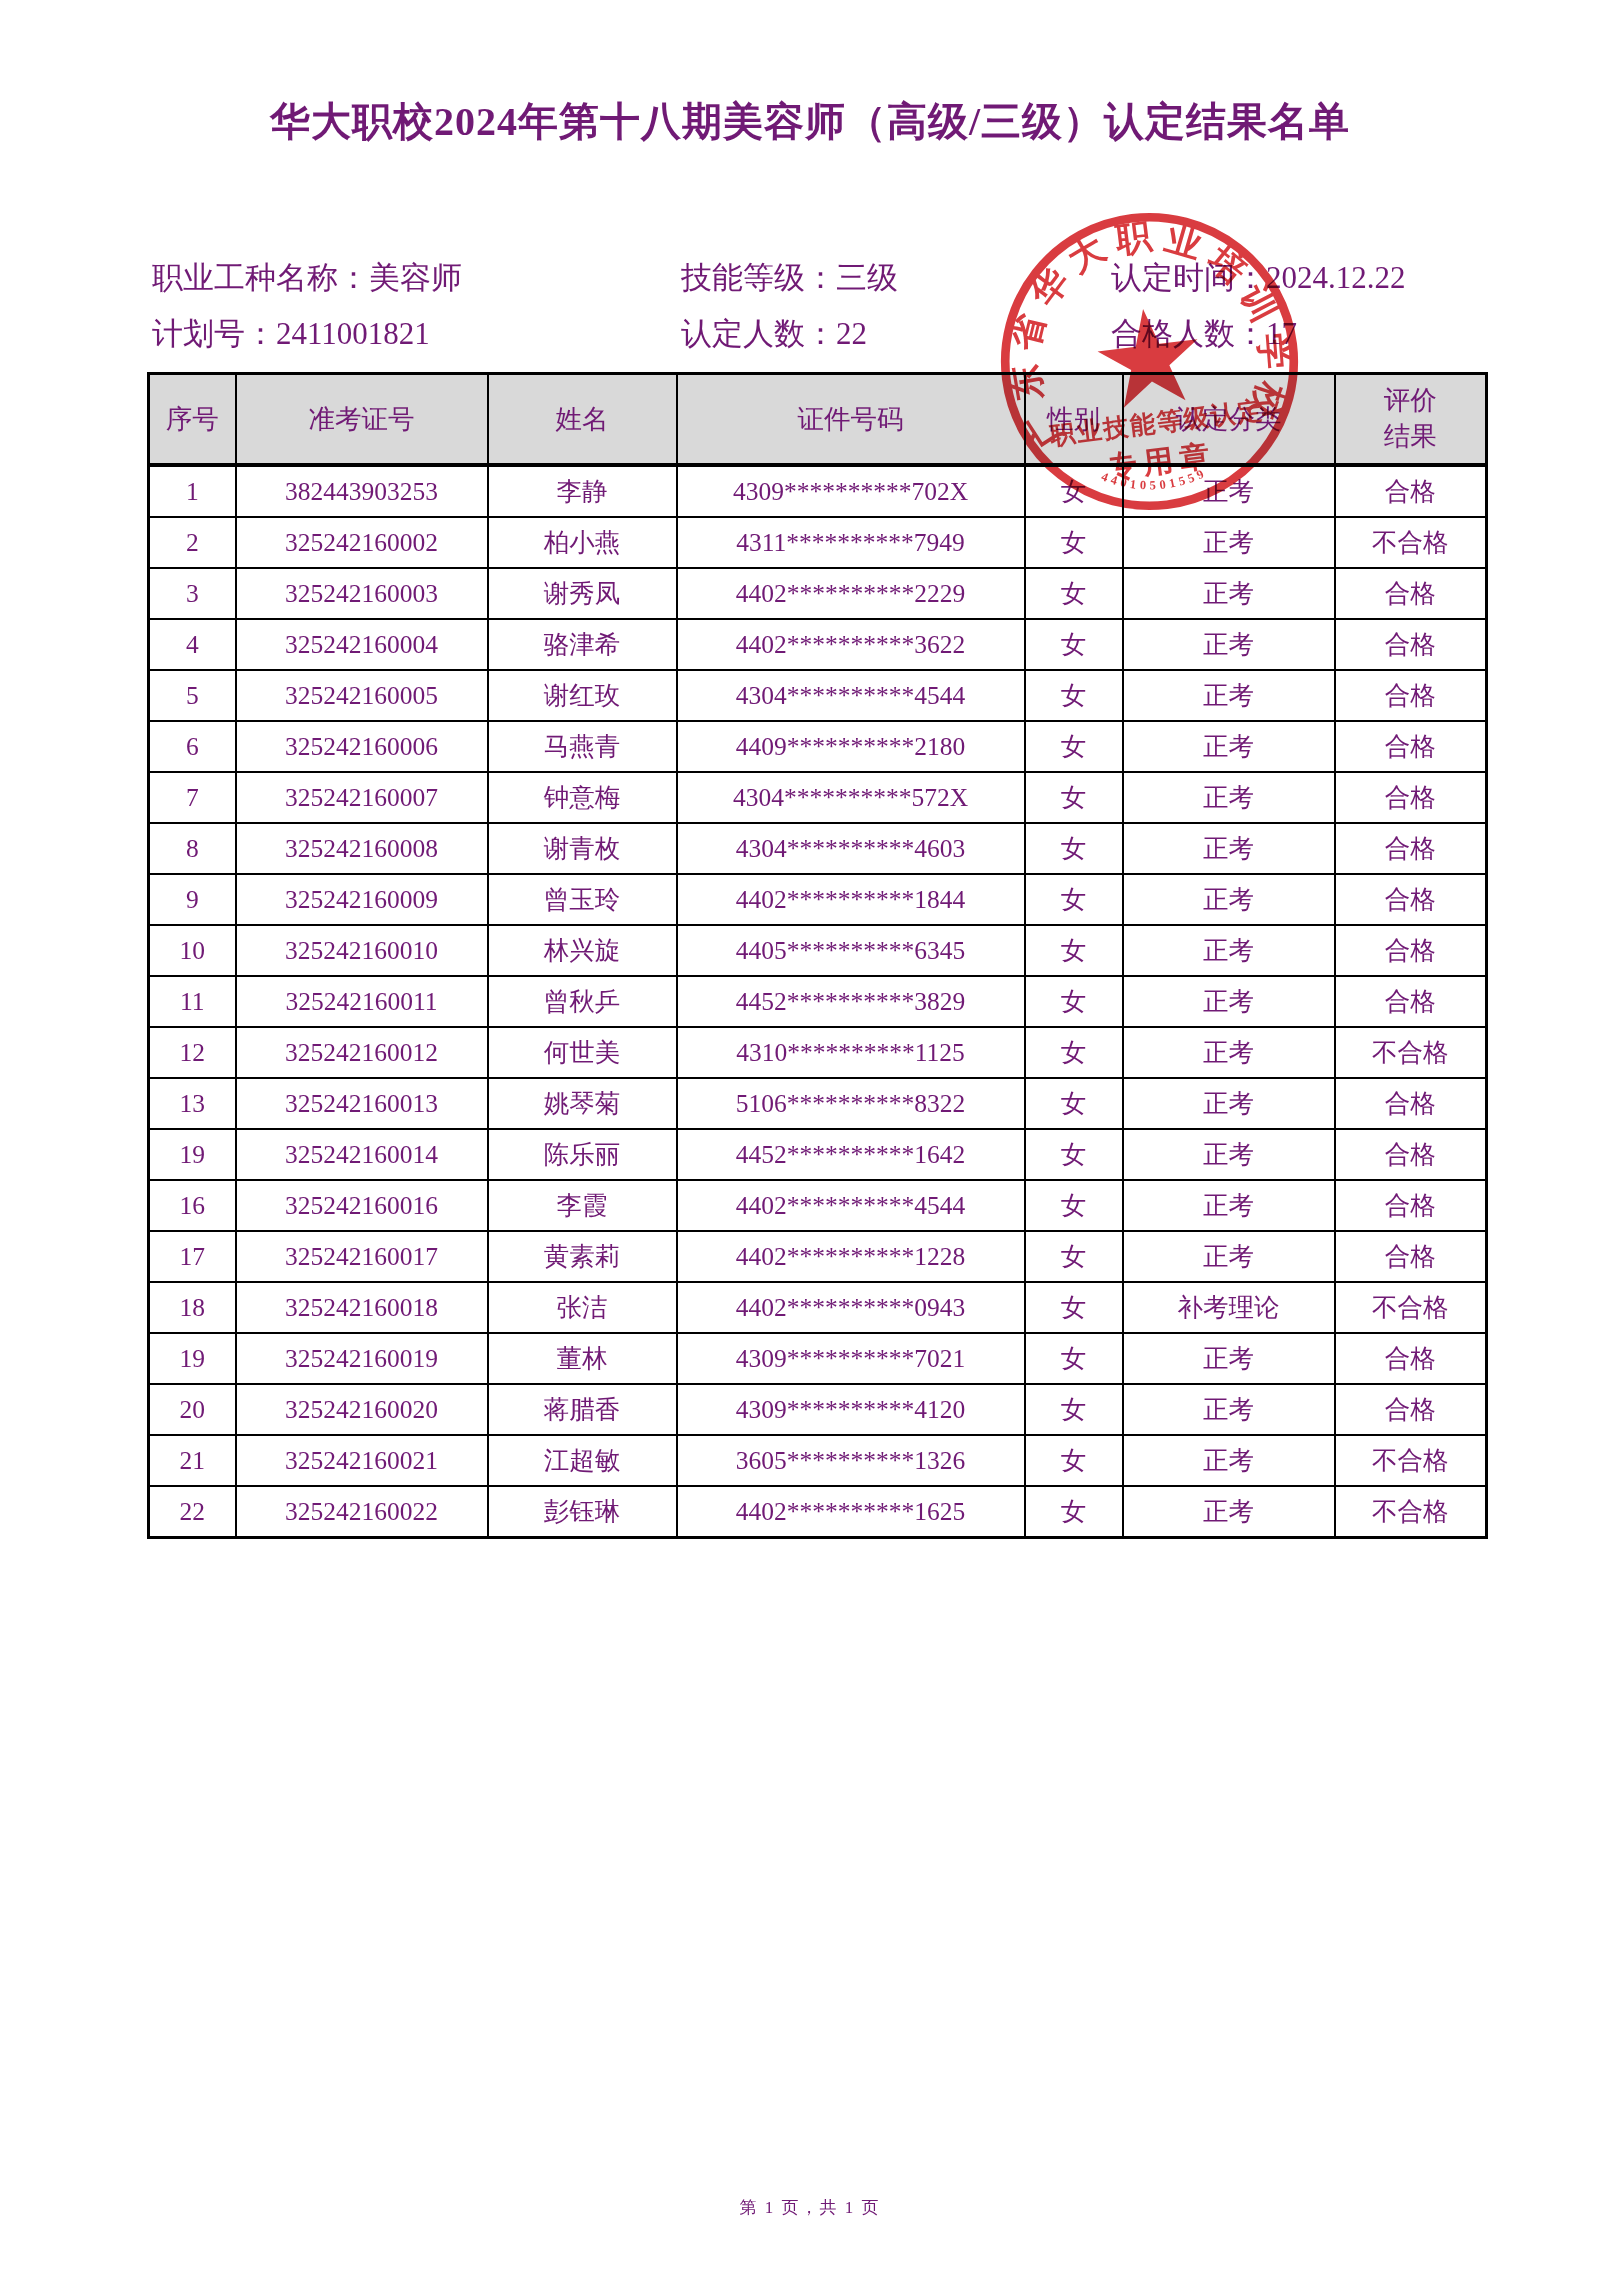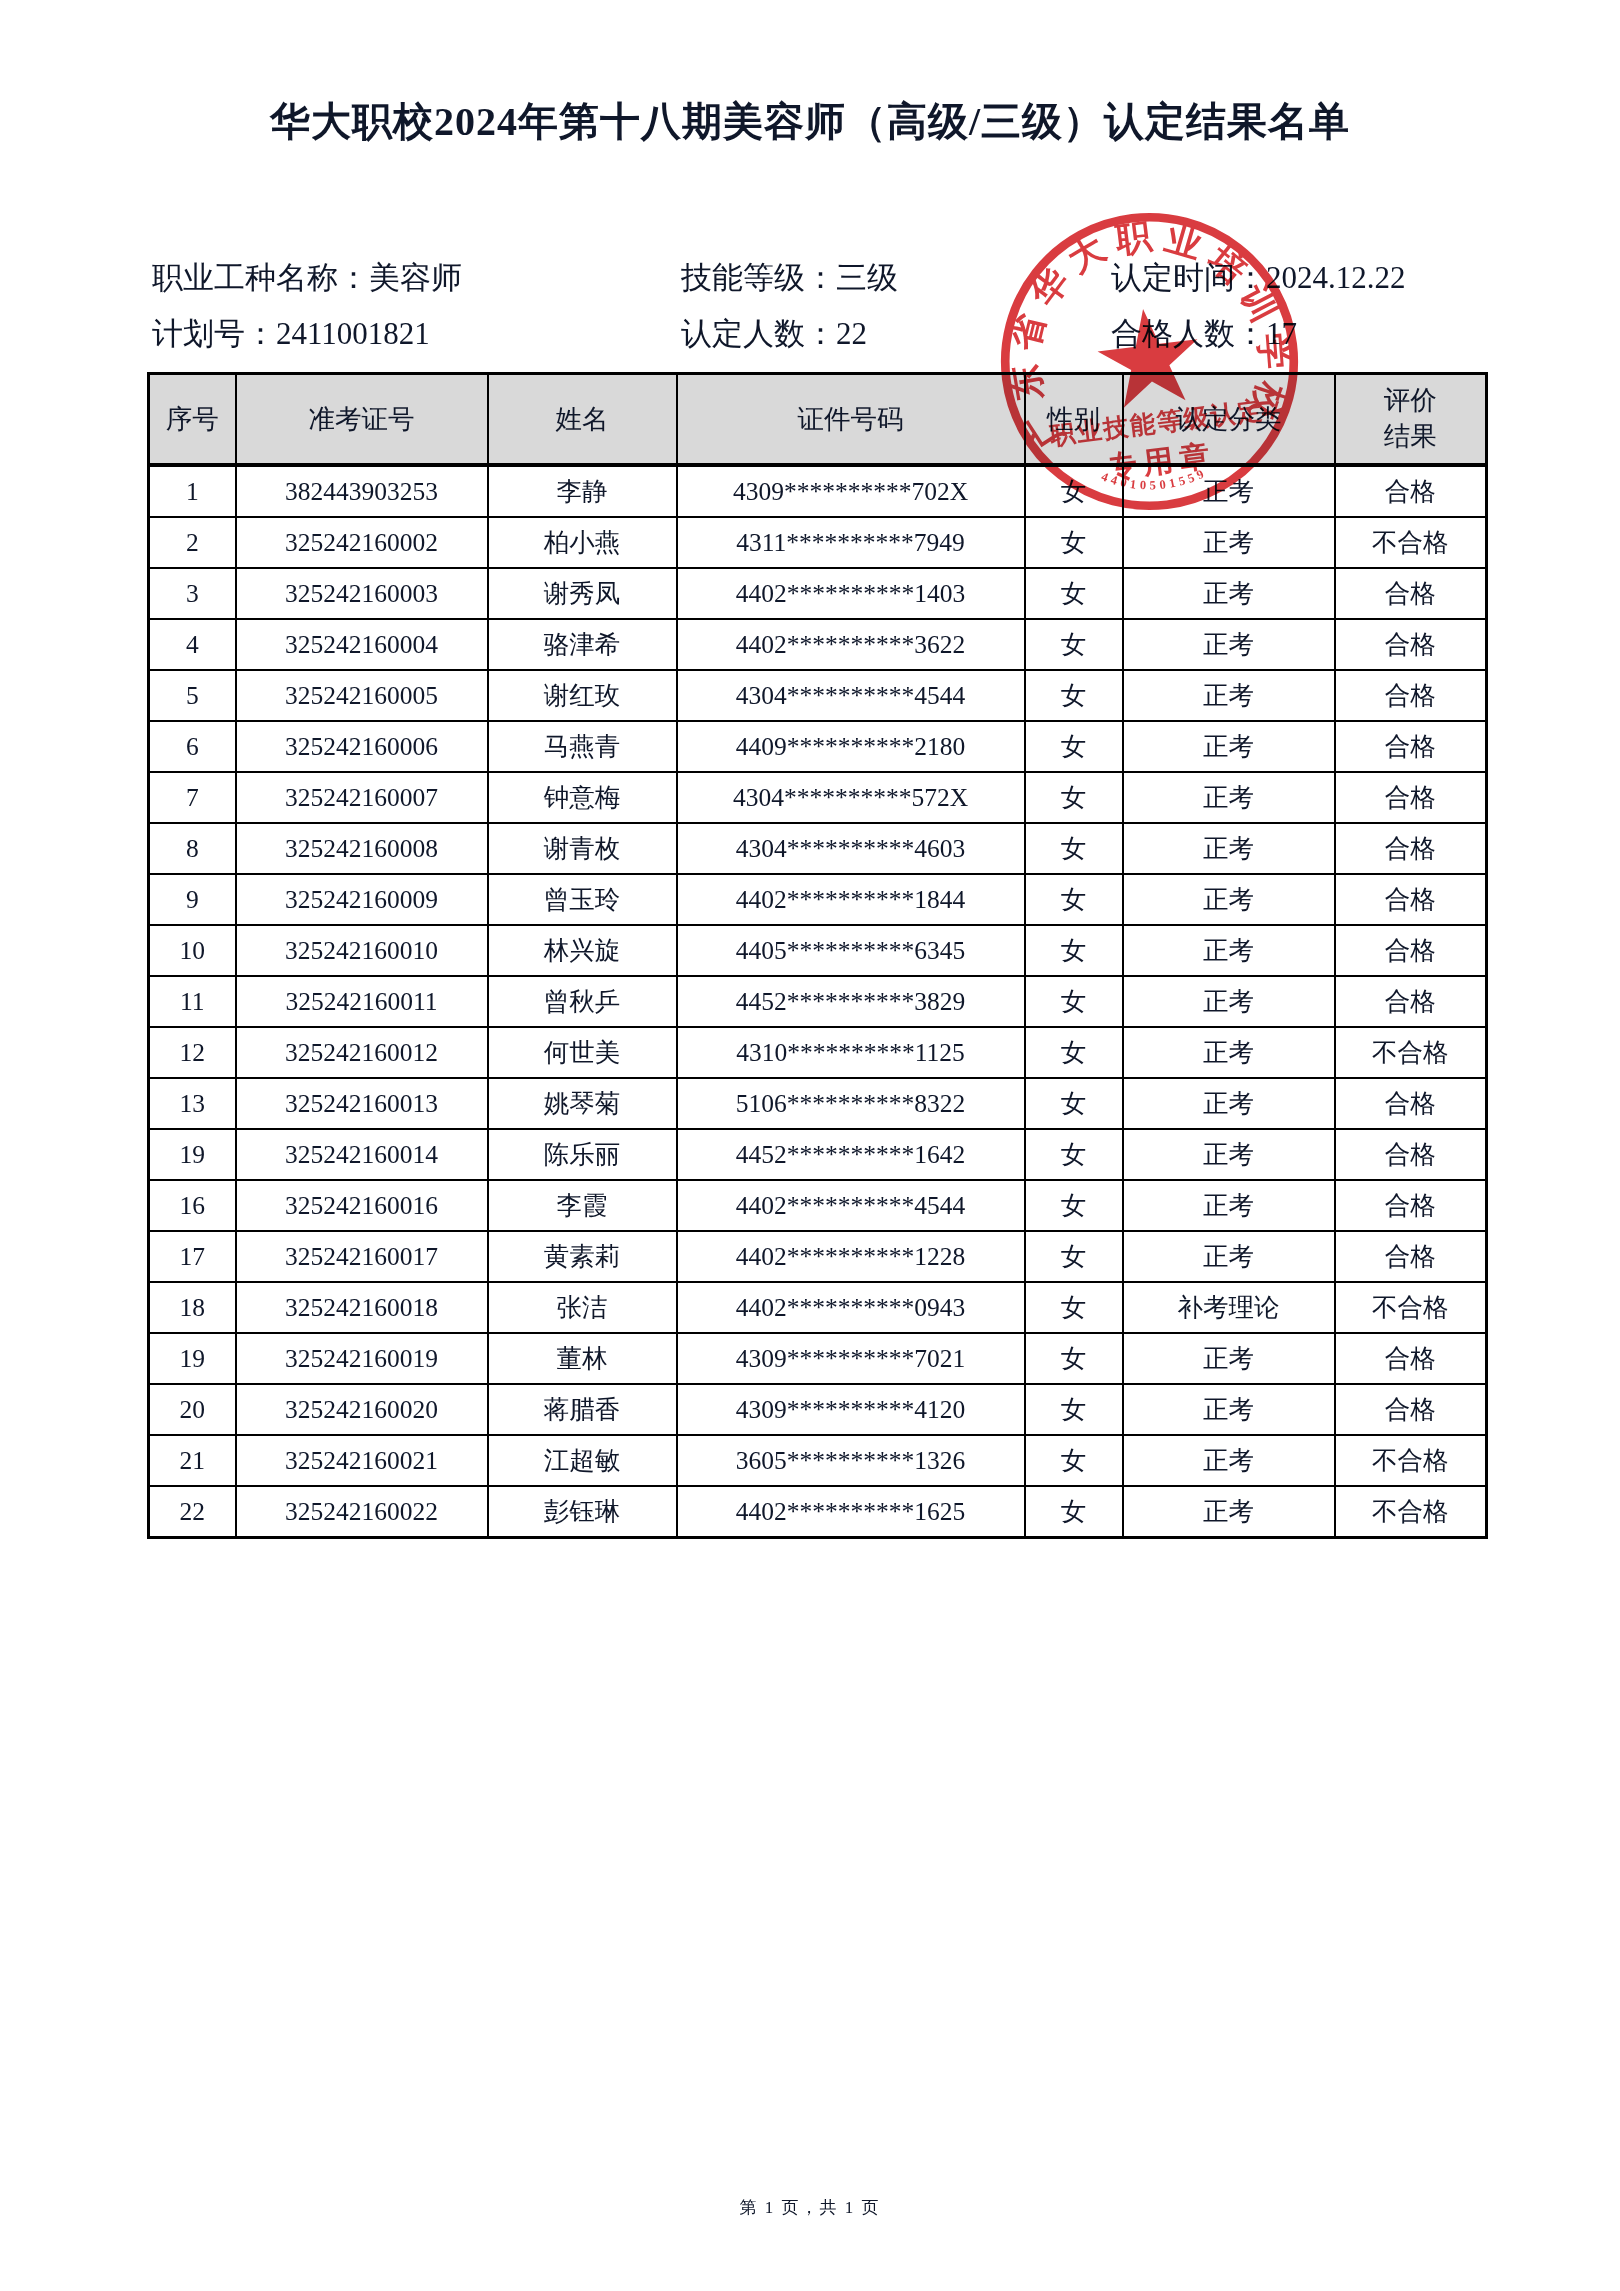--- a/index.html
+++ b/index.html
@@ -1,21 +1,21 @@
 <!DOCTYPE html>
 <html lang="zh"><head>
 <meta charset="utf-8">
 <style>
   html,body{margin:0;padding:0;background:#ffffff;}
   .page{
     position:relative;
     width:1620px;height:2292px;
     background:#ffffff;
     font-family:"Liberation Serif","DejaVu Serif",serif;
-    color:#0f172a;
+    color:#701a75;
     overflow:hidden;
   }
   .title{
     position:absolute;top:94px;left:0;width:100%;
     text-align:center;
     font-size:40px;font-weight:bold;
     letter-spacing:1px;
   }
   .info-item{position:absolute;font-size:31px;white-space:nowrap;line-height:29px;}
   .info-occupation{left:152px;top:263px;}
@@ -129,21 +129,21 @@
       <td>4311**********7949</td>
       <td>女</td>
       <td>正考</td>
       <td>不合格</td>
     </tr>
 
     <tr>
       <td>3</td>
       <td>325242160003</td>
       <td>谢秀凤</td>
-      <td>4402**********1403</td>
+      <td>4402**********2229</td>
       <td>女</td>
       <td>正考</td>
       <td>合格</td>
     </tr>
 
     <tr>
       <td>4</td>
       <td>325242160004</td>
       <td>骆津希</td>
       <td>4402**********3622</td>

